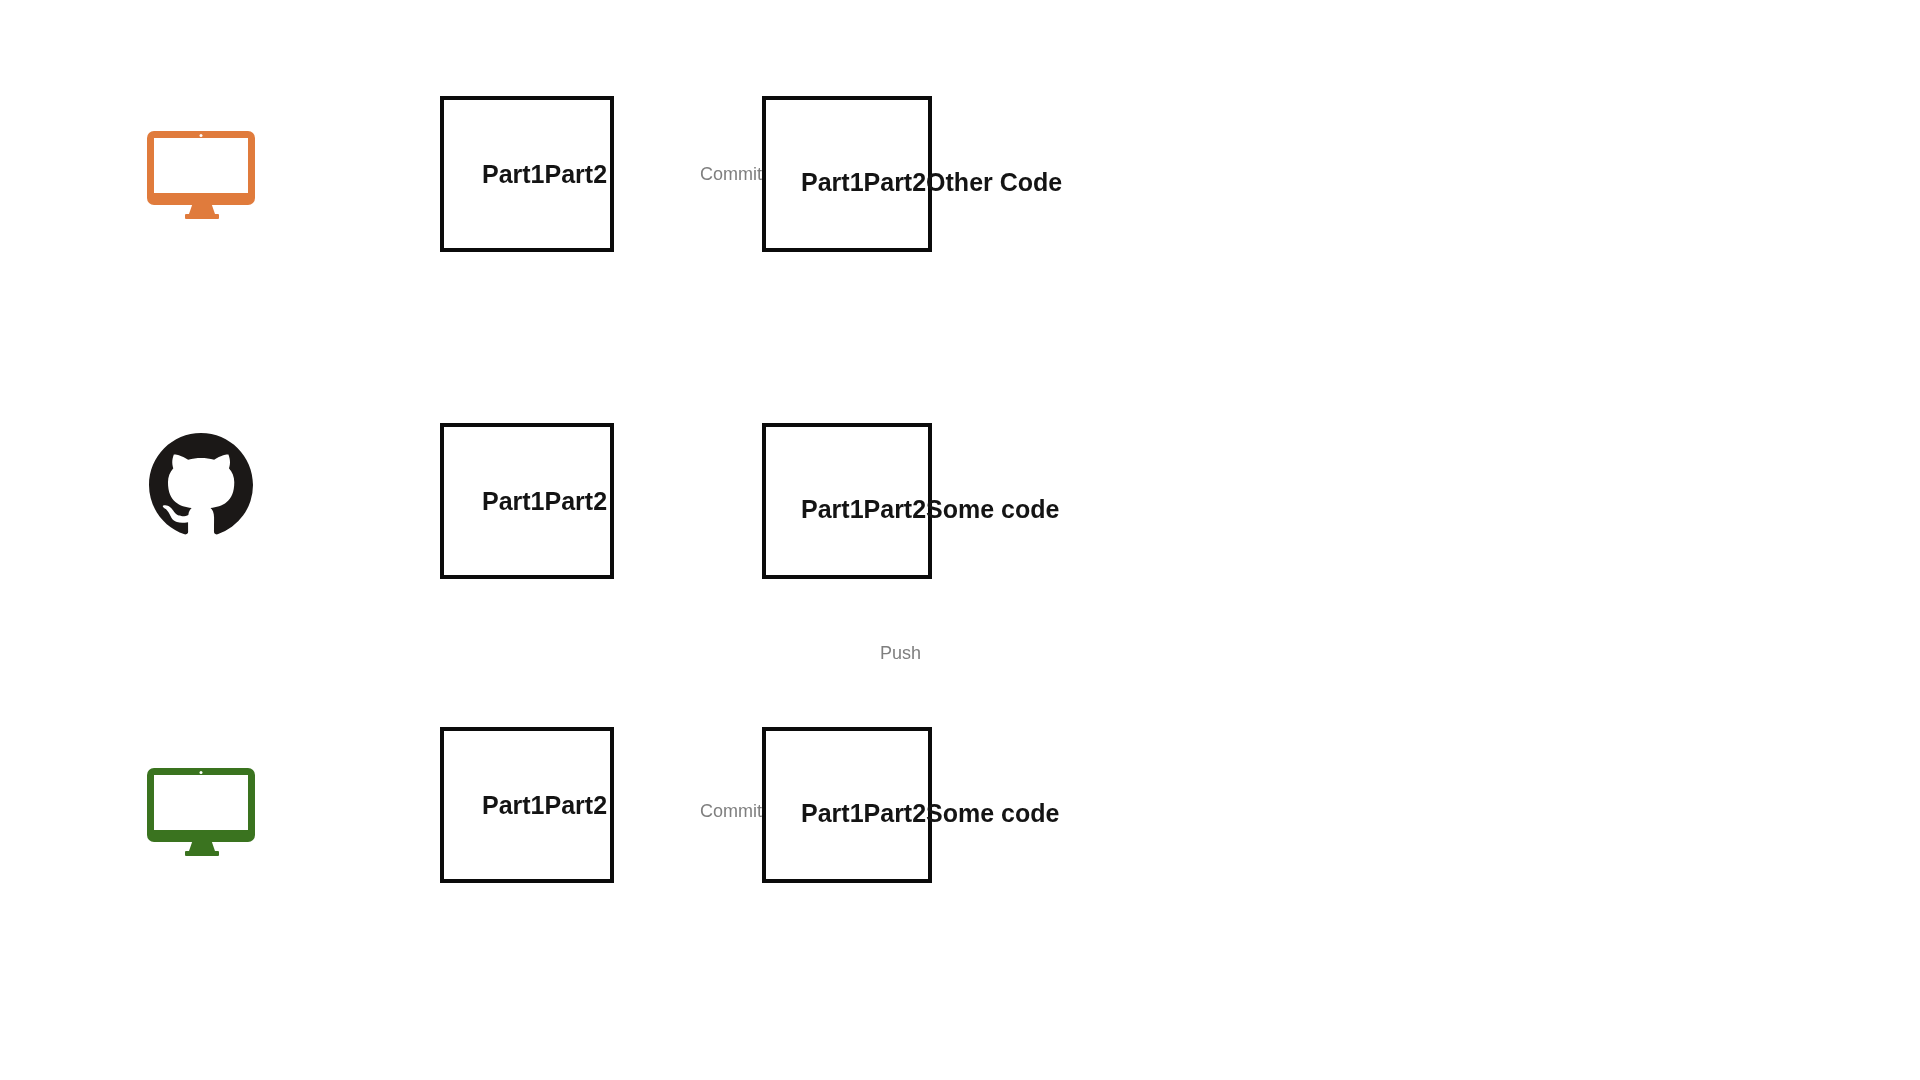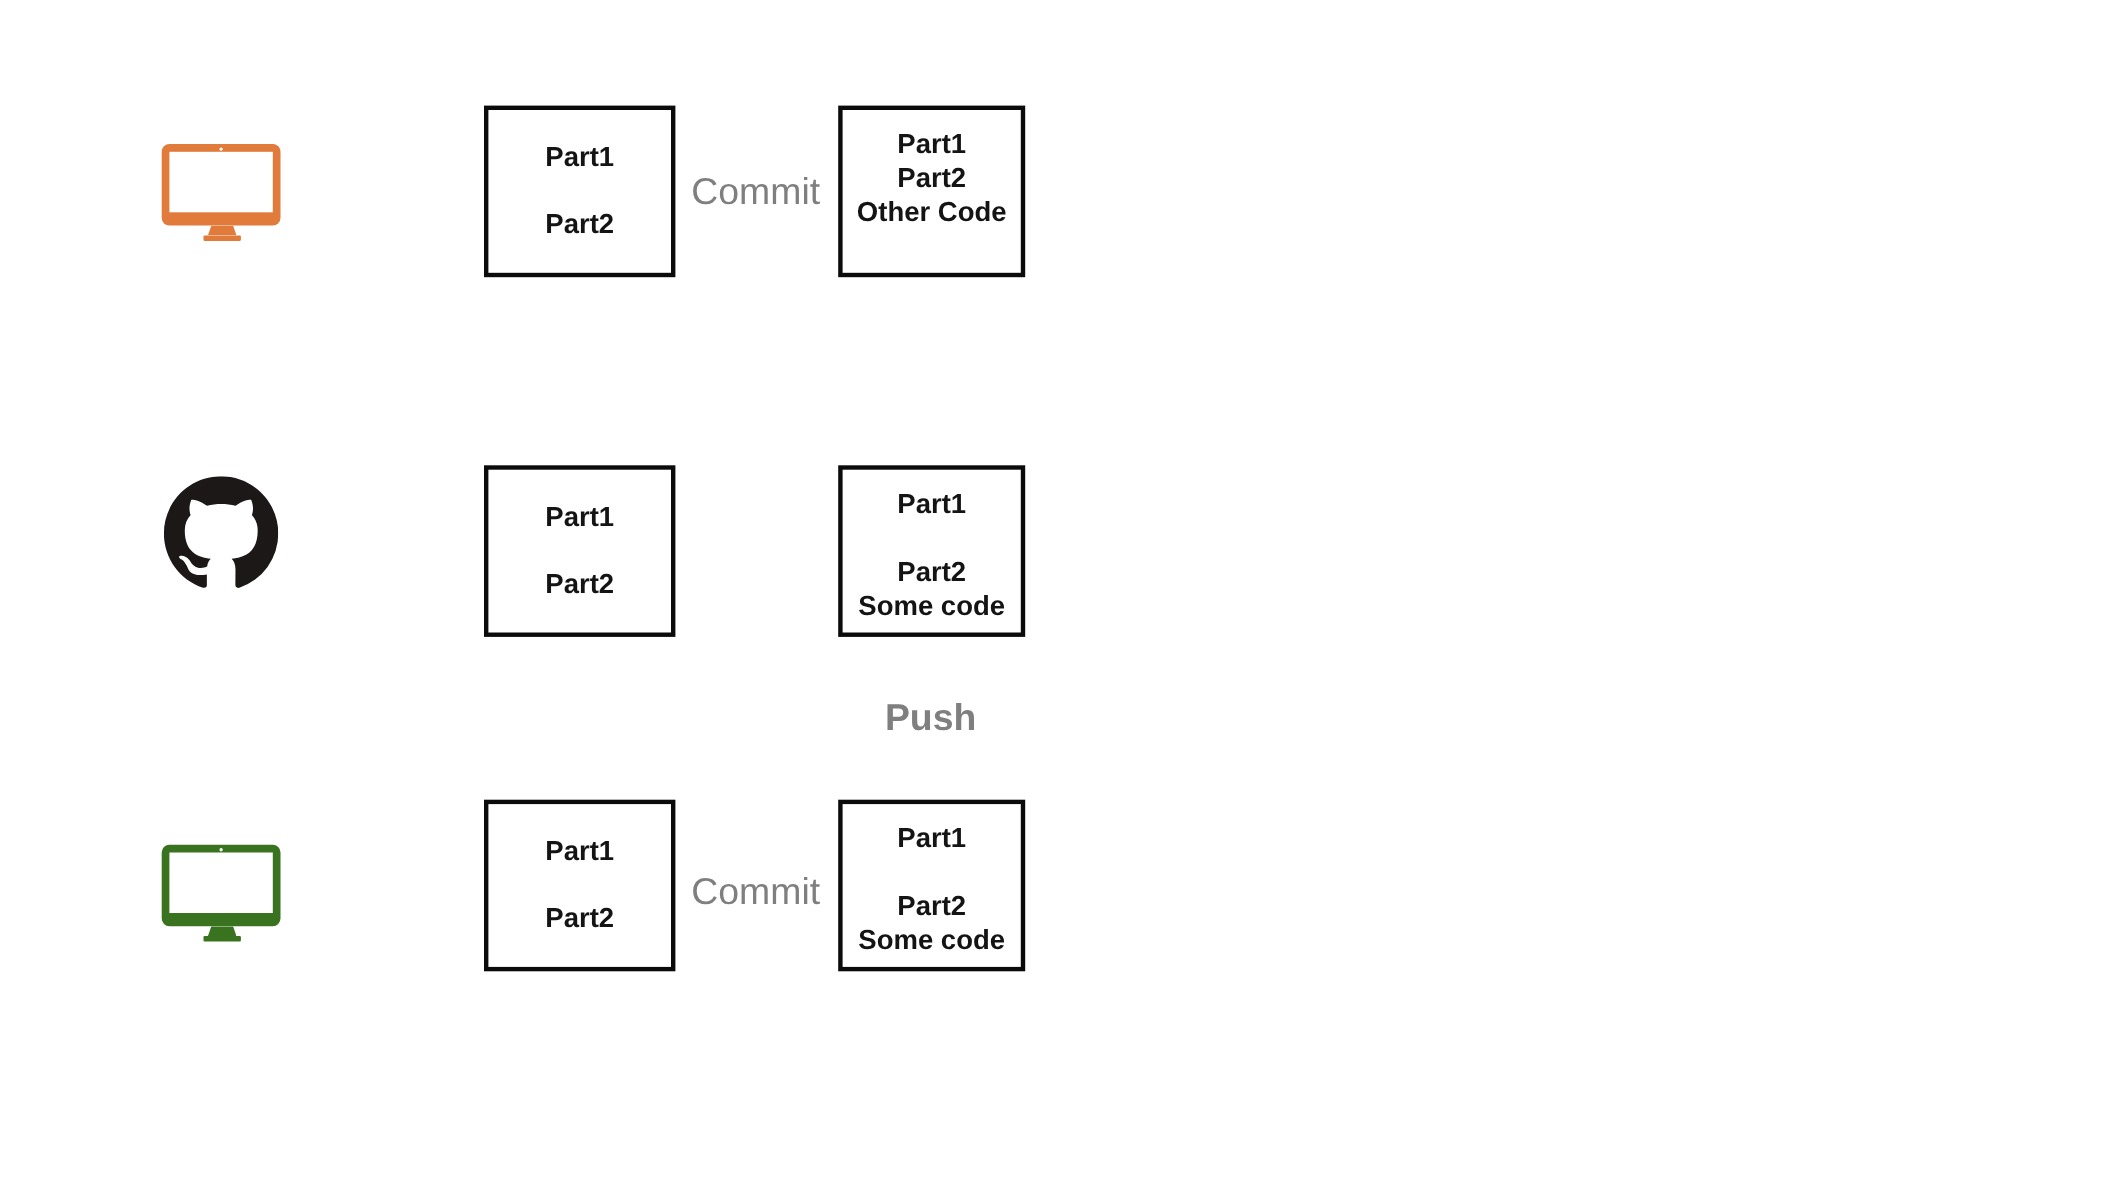--- a/index.html
+++ b/index.html
@@ -19,43 +19,43 @@
     width: 174px;
     height: 156px;
     border: 4px solid #0b0b0b;
     background: #ffffff;
   }
   .code-box.narrow { width: 170px; }
   .box-lines {
     position: absolute;
     inset: 0;
     display: flex;
-    flex-direction: column;
     align-items: center;
+    margin-left: 35px;
   }
   .box-lines.center-v { justify-content: center; }
   .box-lines.top-v { justify-content: flex-start; padding-top: 16px; }
   .box-line {
     height: 31px;
     line-height: 31px;
     font-size: 25px;
     font-weight: 700;
     color: #141414;
     white-space: nowrap;
   }
   .box-line.spacer-30 { height: 30px; line-height: 30px; }
 
   
   .action-label {
     position: absolute;
     width: 150px;
     height: 32px;
     line-height: 32px;
-    text-align: center;
-    font-size: 34px;
+    text-align: right;
+    font-size: 18px;
     font-weight: 400;
     white-space: nowrap;
   }
 
   
   .icon-monitor { position: absolute; width: 110px; }
   .m-frame {
     position: relative;
     width: 108px;
     height: 74px;
@@ -143,21 +143,21 @@
 
   <div class="code-box narrow" style="left:762px; top:423px;">
     <div class="box-lines top-v">
       <div class="box-line">Part1</div>
       <div class="box-line"></div>
       <div class="box-line">Part2</div>
       <div class="box-line">Some code</div>
     </div>
   </div>
 
-  <div class="action-label" style="left: 771px; top: 637px; color: rgb(127, 127, 127); font-weight: bold;">Push</div>
+  <div class="action-label" style="left: 771px; top: 637px; color: rgb(127, 127, 127);">Push</div>
 
   <div class="icon-monitor" style="left:147px; top:768px;">
     <div class="m-frame" style="background-color: rgb(58, 115, 31);">
       <span class="m-cam"></span>
       <div class="m-screen"></div>
     </div>
     <div class="m-neck" style="background-color: rgb(58, 115, 31);"></div>
     <div class="m-base" style="background-color: rgb(58, 115, 31);"></div>
   </div>
 

